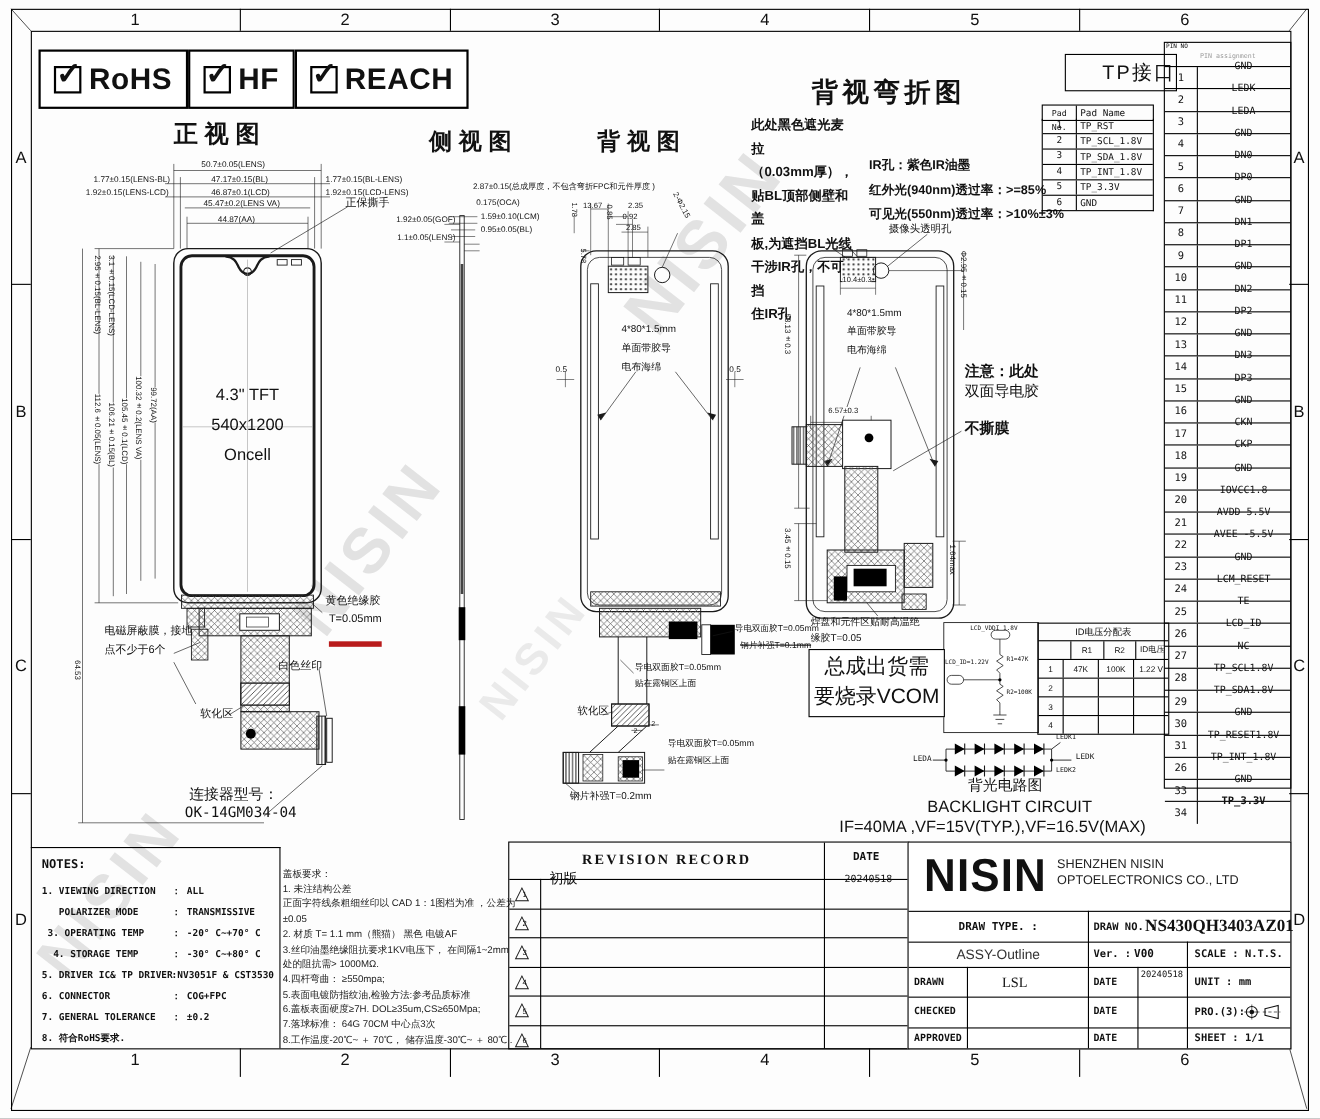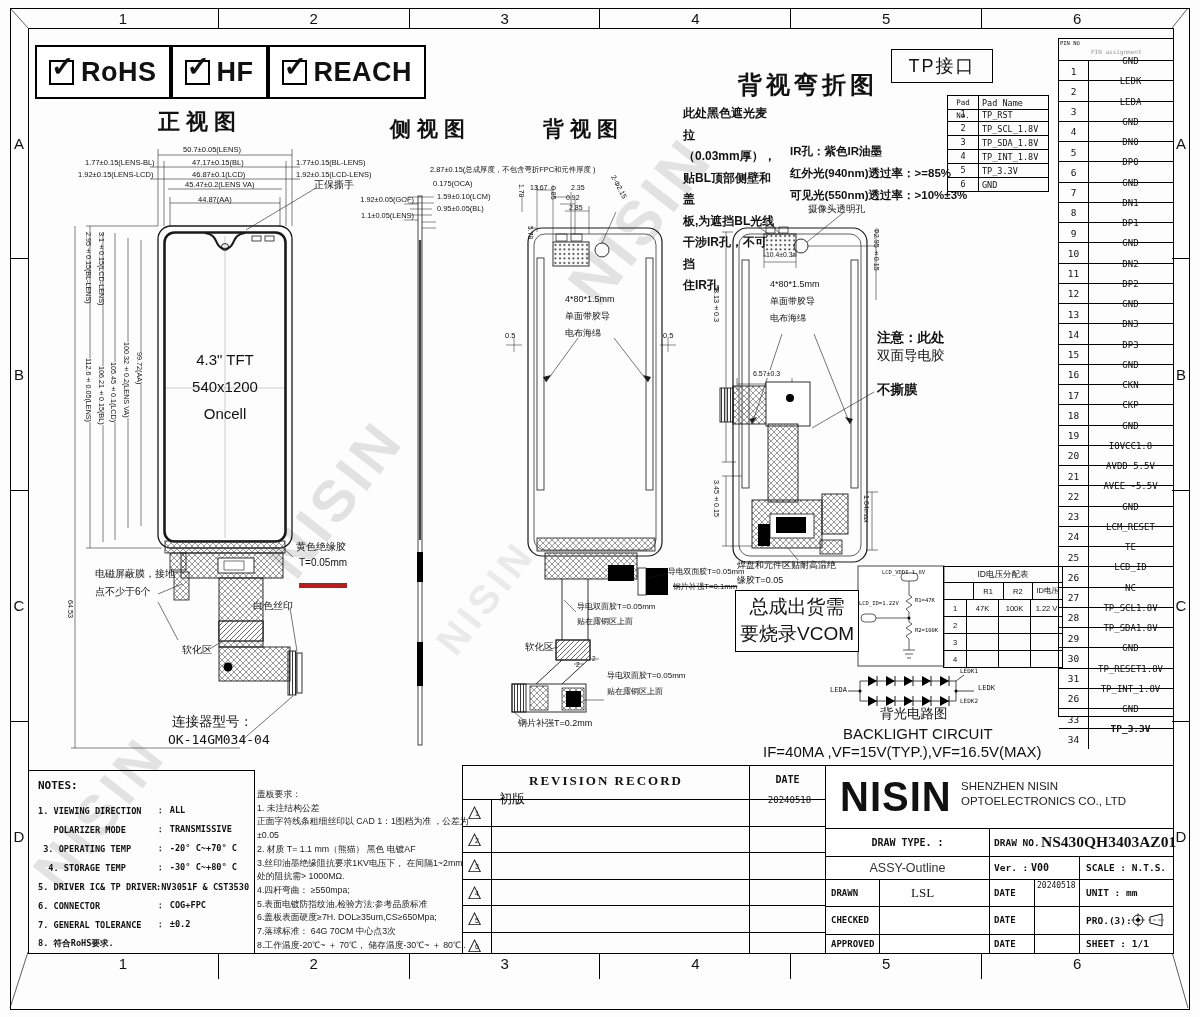--- a/index.html
+++ b/index.html
@@ -21,21 +21,21 @@
   .gside .gc{flex:1;display:flex;align-items:center;justify-content:center;font-size:15px;border-bottom:1px solid #000}
   .gside .gc:last-child{border-bottom:none}
   .certs{position:absolute;left:35px;top:45px;display:flex}
   .cert{display:flex;align-items:center;gap:7px;border:2px solid #000;padding:0 12px;height:50px;background:#fff}
   .cbx{width:21px;height:21px;border:2.5px solid #000;position:relative;flex:0 0 auto}
   .cbx i{position:absolute;left:0px;top:-12px;font-size:28px;font-style:normal;font-weight:900}
   .cert b{font-size:27px;font-weight:700;letter-spacing:.5px}
   .vt{position:absolute;font-size:22px;letter-spacing:6px;font-weight:700}
   .screen{position:absolute;left:163px;top:346px;width:124px;text-align:center;font-size:15px;line-height:27px}
   .vcombox{position:absolute;left:735px;top:590px;width:122px;height:58px;border:1.6px solid #000;text-align:center;font-size:19px;line-height:27px;padding-top:2px;background:#fff}
-  .tpbox{position:absolute;left:891px;top:49px;width:100px;height:32px;border:1.2px solid #000;text-align:center;font-size:18px;line-height:32px;letter-spacing:2px}
+  .tpbox{position:absolute;left:968px;top:49px;width:100px;height:32px;border:1.2px solid #000;text-align:right;font-size:18px;line-height:32px;letter-spacing:2px}
   .tptable{position:absolute;left:947px;top:95px;width:100px;border:1.2px solid #000;font-family:"DejaVu Sans Mono",monospace;font-size:8.5px}
   .tprow{display:flex;height:13px;border-top:1px solid #000;align-items:center}
   .tprow:first-child{border-top:none}
   .tprow .c1{width:30px;text-align:center;border-right:1px solid #000;align-self:stretch;line-height:13px}
   .tprow .c2{padding-left:3px}
   .pintable{position:absolute;left:1058px;top:38px;width:114px;height:677px;border:1.2px solid #000;font-family:"DejaVu Sans Mono",monospace}
   .pinhead{position:relative;height:21px;border-bottom:1px solid #000}
   .pinhead .h1{position:absolute;left:1px;top:1px;font-size:5.5px}
   .pinhead .h2{position:absolute;left:32px;top:9px;font-size:6px;color:#999}
   .prow{position:relative;height:19.26px;border-top:1px solid #000}

